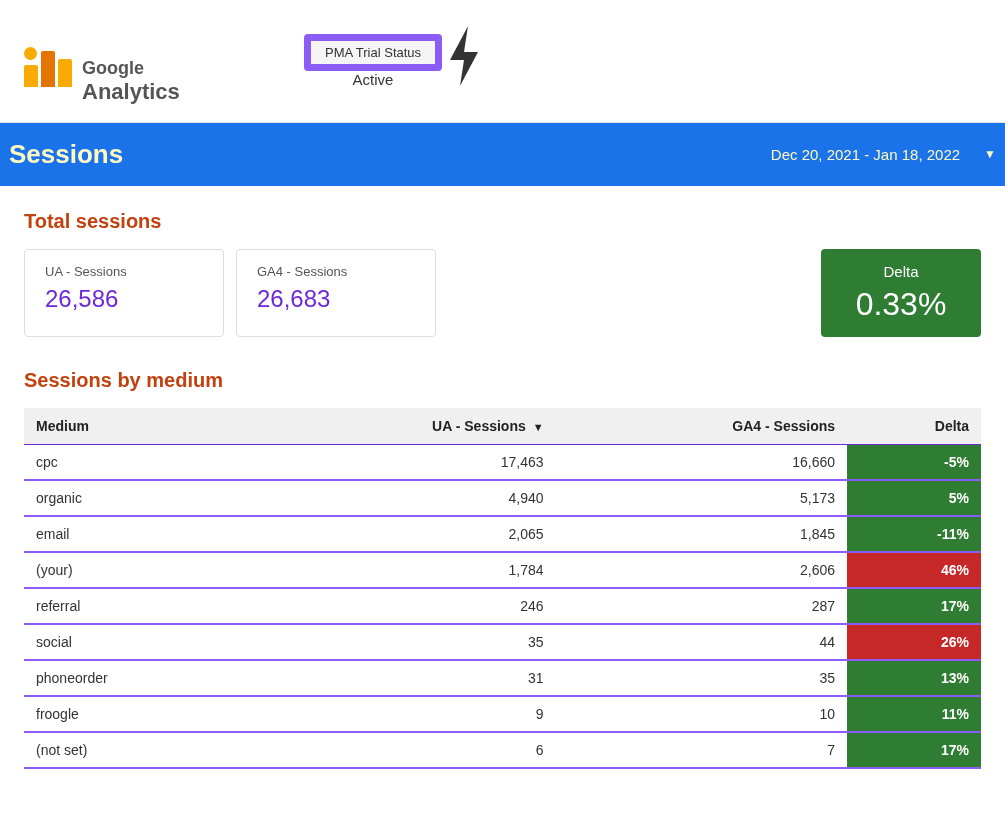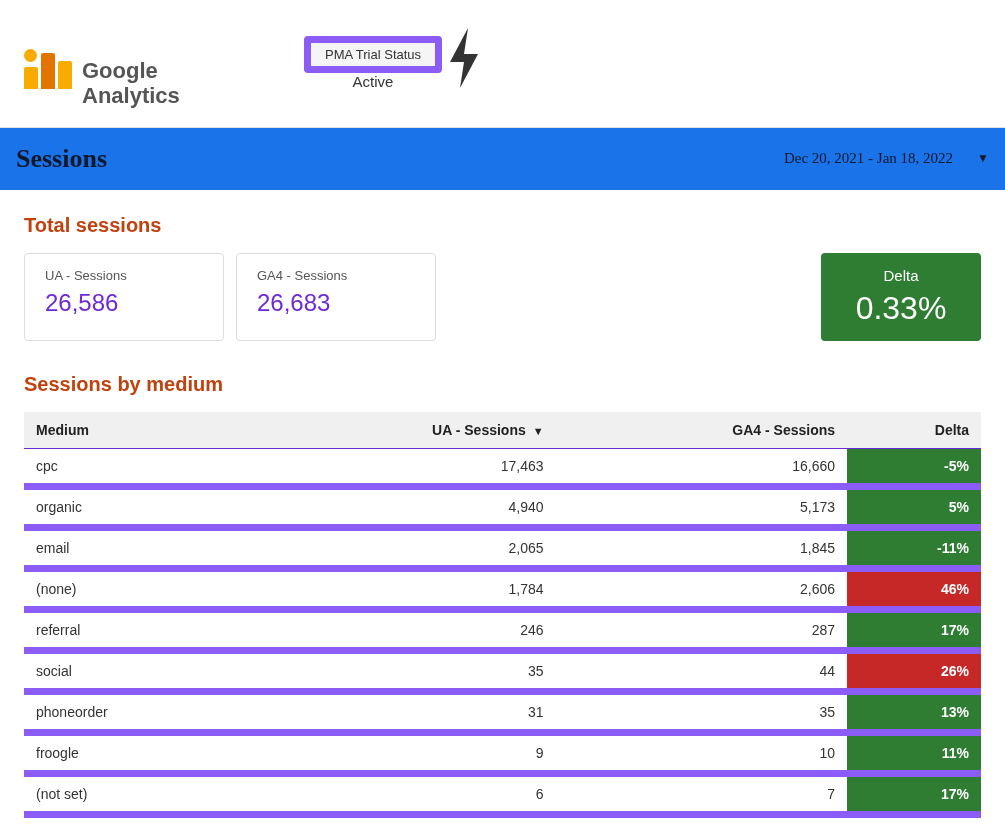--- a/index.html
+++ b/index.html
@@ -64,27 +64,26 @@
     }
     .lightning-icon {
       font-size: 44px;
       color: #333;
       font-weight: bold;
     }
 
     
     .sessions-bar {
       background: #1a73e8;
-      color: #0f172a;
+      color: #fef9c3;
       display: flex;
       align-items: center;
       justify-content: space-between;
-      padding: 16px 16px;
+      padding: 16px 9px;
       margin-top: 0;
-      font-family: Liberation Serif, serif;
     }
     .sessions-title {
       font-size: 26px;
       font-weight: bold;
     }
     .date-range {
       display: flex;
       align-items: center;
       font-size: 15px;
       gap: 24px;
@@ -162,21 +161,21 @@
     thead th {
       padding: 10px 12px;
       text-align: left;
       font-weight: bold;
       color: #222;
       border-bottom: 1px solid #6d28d9;
     }
     thead th.num { text-align: right; }
     thead th.delta-col { text-align: right; }
     tbody tr {
-      border-bottom: 7px solid #8b5cf6;
+      border-bottom: 2px solid #8b5cf6;
     }
     tbody td {
       padding: 9px 12px;
       color: #333;
     }
     tbody td.num { text-align: right; }
     .delta-cell {
       text-align: right;
       font-weight: bold;
       color: #fff;
@@ -198,21 +197,21 @@
           <div style="display:flex;flex-direction:column;align-items:center;gap:3px;">
             <div class="dot" style="width:13px;height:13px;background:#f9ab00;border-radius:50%;margin-bottom:2px;"></div>
             <div class="bar1"></div>
           </div>
           <div class="bar2" style="background:#e37400;"></div>
           <div style="width:14px;height:28px;background:#f9ab00;border-radius:2px 2px 0 0;"></div>
         </div>
       </div>
     </div>
     <div style="line-height:1.15;">
-      <div style="font-size:22px;font-weight:bold;color:#555;margin-top:40px;">Google</div>
+      <div style="font-size:18px;font-weight:bold;color:#555;margin-top:40px;">Google</div>
       <div style="font-size:22px;font-weight:bold;color:#555;">Analytics</div>
     </div>
   </div>
 
   <div class="trial-status">
     <div class="trial-badge">PMA Trial Status</div>
     <div class="trial-active">Active</div>
   </div>
 
 
@@ -276,21 +275,21 @@
       <td class="num">5,173</td>
       <td class="delta-cell delta-green">5%</td>
     </tr>
           <tr>
       <td>email</td>
       <td class="num">2,065</td>
       <td class="num">1,845</td>
       <td class="delta-cell delta-green">-11%</td>
     </tr>
           <tr>
-      <td>(none)</td>
+      <td>(your)</td>
       <td class="num">1,784</td>
       <td class="num">2,606</td>
       <td class="delta-cell delta-red">46%</td>
     </tr>
           <tr>
       <td>referral</td>
       <td class="num">246</td>
       <td class="num">287</td>
       <td class="delta-cell delta-green">17%</td>
     </tr>

